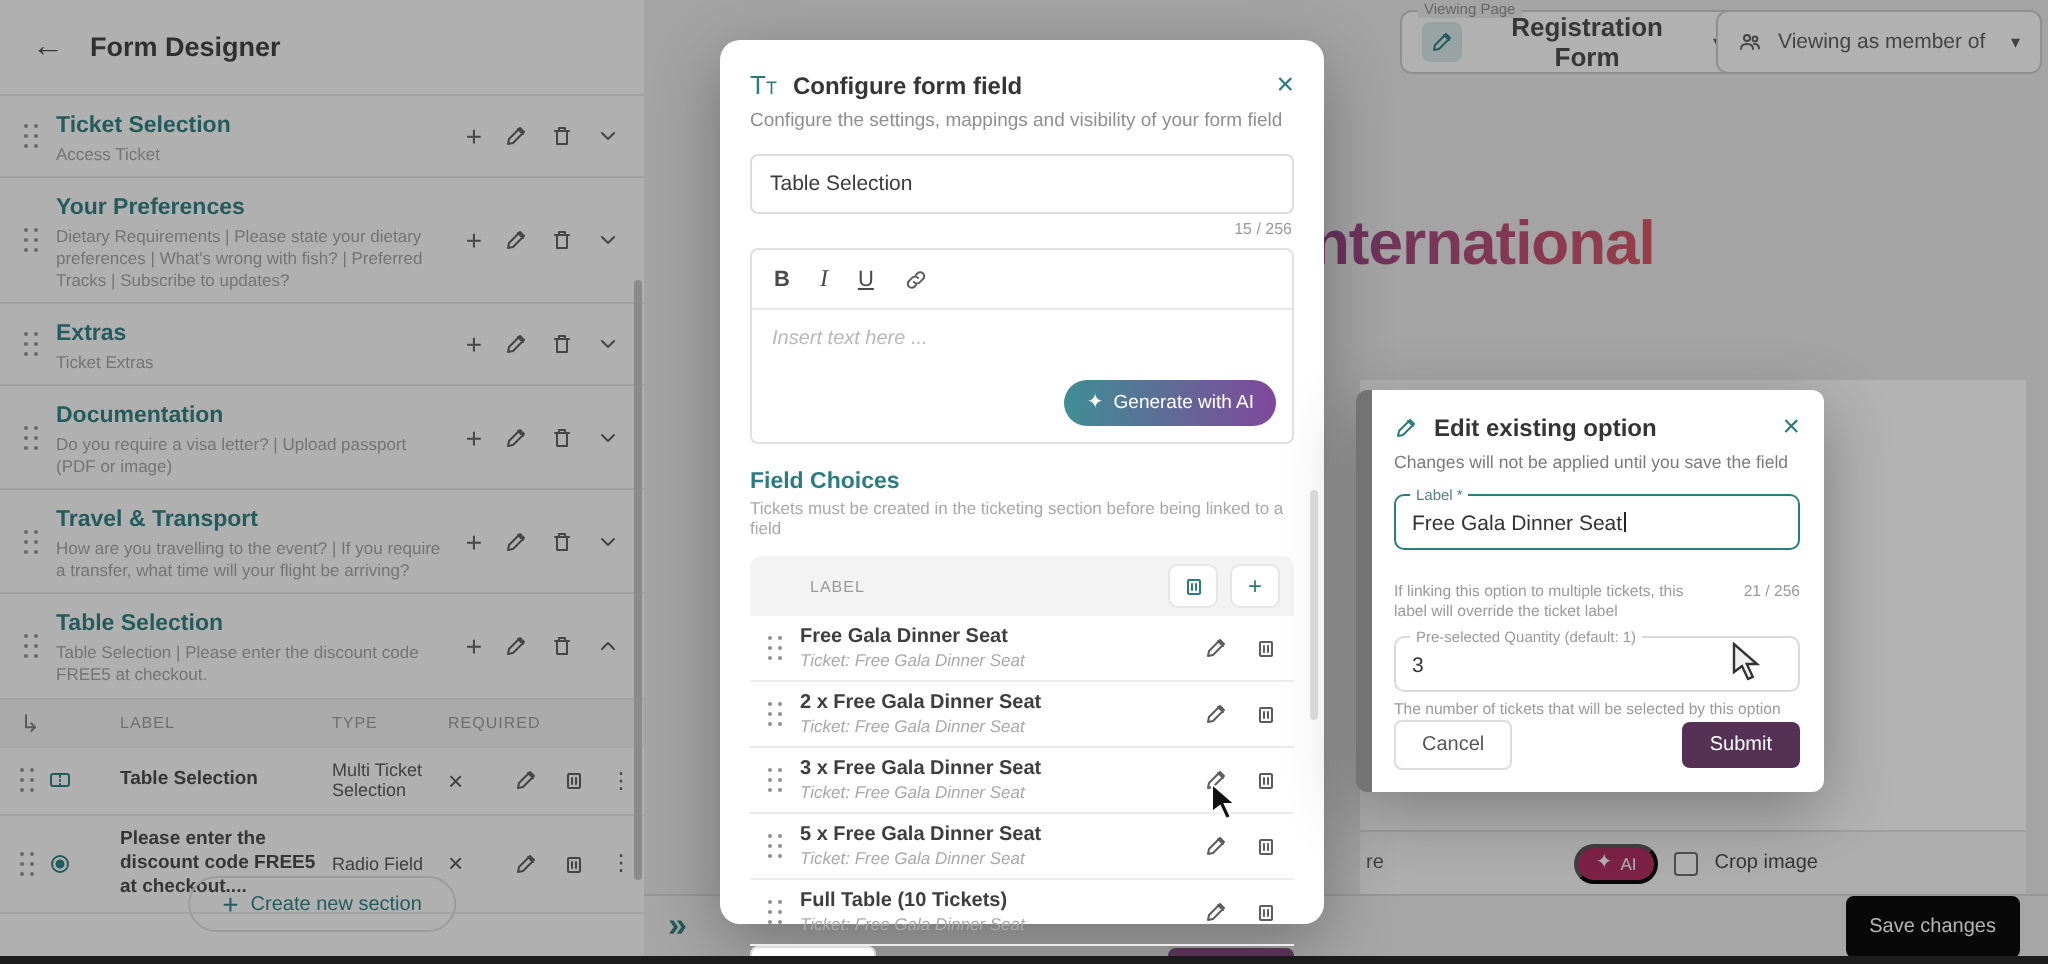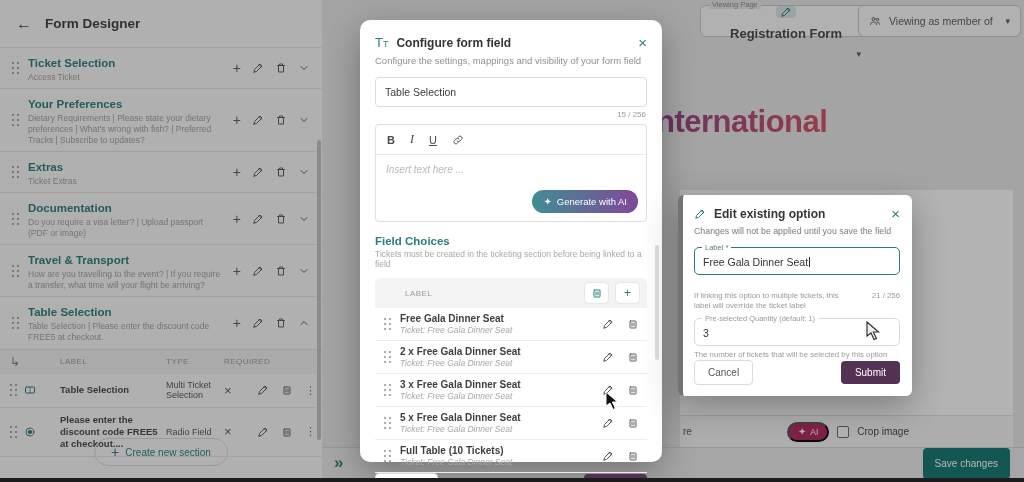--- a/index.html
+++ b/index.html
@@ -33,42 +33,42 @@
   .fr-type { font-size:9px; color:#555; line-height:1.2; }
   .req-x { font-size:13px; color:#555; }
   .fr-icons { display:flex; align-items:center; gap:12px; justify-content:flex-end; color:#5c5c5c; }
   .kebab { font-size:11px; color:#5c5c5c; }
   .create-btn { position:absolute; left:50%; transform:translateX(-50%); bottom:12px; display:flex; align-items:center; gap:6px;
     border:1px solid #dcdcdc; border-radius:14px; background:transparent; color:#2b7c7e; font-size:10px; padding:6px 16px; white-space:nowrap; }
   .sb-scroll { position:absolute; right:1px; top:140px; width:4px; height:300px; background:#c4c4c4; border-radius:2px; }
 
   .dd { position:absolute; top:5px; height:32px; background:#fdfdfd; border:1px solid #c9c9c9; border-radius:6px;
     display:flex; align-items:center; gap:8px; padding:0 10px; }
-  .dd1 { left:700px; width:172px;flex-direction:column; }
+  .dd1 { left:700px; width:172px; }
   .dd2 { left:858px; width:163px; }
   .dd-label { position:absolute; top:-6px; left:8px; font-size:7.5px; color:#8d8d8d; background:#e9e9e9; padding:0 3px; }
   .pencil-badge { width:20px; height:20px; border-radius:4px; background:#d6e9e8; display:flex; align-items:center; justify-content:center; }
   .dd1-text { font-size:13px; font-weight:bold; color:#474747;text-align:center; }
   .dd2-text { font-size:10.5px; color:#5a5a5a; }
   .caret { margin-left:auto; font-size:9px; color:#555; }
 
   .banner { position:absolute; left:656px; top:104px; font-size:31px; font-weight:800; letter-spacing:-.5px;
     background:linear-gradient(90deg,#8e3f86,#d84f60); -webkit-background-clip:text; background-clip:text; color:transparent; }
   .preview-card { position:absolute; left:680px; top:190px; width:333px; height:257px; background:#ffffff; }
   .count0 { position:absolute; right:128px; top:198px; font-size:8px; color:#9a9a9a; }
   .crop-band { position:absolute; left:0; bottom:0; width:100%; height:32px; border-top:1px solid #e2e2e2; background:#f8f8f8;
     display:flex; align-items:center; padding:0 104px 0 3px; gap:8px; }
   .frag { font-size:10px; color:#555; }
   .ai-pill { margin-left:auto; background:#b0285f; color:#fff; font-size:8.5px; border-radius:10px; padding:3px 9px; display:flex; gap:4px; align-items:center; }
   .cb { width:12px; height:12px; border:1.5px solid #6a6a6a; border-radius:2px; background:#fff; }
   .crop-label { font-size:10px; color:#454545; }
 
   .footer-band { position:absolute; left:322px; top:447px; width:702px; height:31px; background:#ececec; border-top:1px solid #d6d6d6;
     display:flex; align-items:center; justify-content:flex-end; padding-right:14px; }
-  .save-btn { background:#0f766e; color:#fff; border:none; border-radius:4px; font-size:10px; padding:10px 12px; }
+  .save-btn { background:#000000; color:#fff; border:none; border-radius:4px; font-size:10px; padding:10px 12px; }
   .expander { position:absolute; left:334px; top:453px; color:#2b7c7e; font-size:17px; font-weight:bold; }
   .bottom-bar { position:absolute; left:0; bottom:0; width:100%; height:4px; background:#1c1c1c; z-index:30; }
 
   .overlay { position:absolute; inset:0; background:rgba(25,25,25,.33); z-index:5; }
 
   
   .modal { position:absolute; background:#fff; border-radius:10px; box-shadow:0 10px 34px rgba(0,0,0,.3); z-index:10; display:flex; flex-direction:column; }
   .cfg { left:360px; top:20px; width:302px; height:442px; padding:15px 15px 13px; }
   .m-head { display:flex; align-items:center; gap:8px; }
   .tt-icon { color:#2b7c7e; font-weight:normal; font-size:13px; }
@@ -97,21 +97,21 @@
   .choice-row { display:flex; align-items:center; gap:9px; padding:5px 4px 5px 9px; border-bottom:1px solid #ededed; }
   .ch-text { flex:1; min-width:0; }
   .ch-label { font-size:10px; font-weight:bold; color:#3e3e3e; }
   .ch-sub { font-size:8.5px; color:#a8a8a8; margin-top:1px;font-style:italic; }
   .ch-icons { display:flex; gap:13px; align-items:center; color:#5c5c5c; padding-right:4px; }
   .m-footer { margin-top:auto; display:flex; justify-content:space-between; align-items:center; }
   .btn-cancel { background:#fff; border:1px solid #dcdcdc; border-radius:4px; color:#555; font-size:10px; padding:7px 15px; }
   .btn-submit { background:#553156; border:none; border-radius:4px; color:#fff; font-size:10px; padding:7px 16px; }
   .cfg-scroll { position:absolute; right:3px; top:225px; width:4px; height:115px; background:#dedede; border-radius:2px; }
 
-  .edit { left:678px; top:195px; width:234px; height:201px; border-radius:6px; border-left:5px solid #737373; padding:11px 12px 11px 11px; }
+  .edit { left:678px; top:195px; width:234px; height:201px; border-radius:6px; border-left:8px solid #737373; padding:11px 12px 11px 11px; }
   .edit .m-title { font-size:12px; }
   .edit .m-sub { font-size:8.8px; color:#7b7b7b; margin-top:5px; }
   .fl-field { position:relative; border-radius:5px; padding:8px 8px 6px; font-size:10.5px; color:#333; }
   .fl-label { position:absolute; top:-5px; left:7px; background:#fff; padding:0 3px; font-size:7.5px; }
   .label-field { margin-top:11px; border:1.5px solid #2b7c7e; }
   .label-field .fl-label { color:#557f80; }
   .qty-field { margin-top:7px; border:1px solid #d9d9d9; }
   .qty-field .fl-label { color:#9a9a9a; }
   .text-caret { display:inline-block; width:1px; height:10px; background:#222; vertical-align:-1px; margin-left:1px; }
   .helper-row { display:flex; gap:16px; margin-top:16px; }

